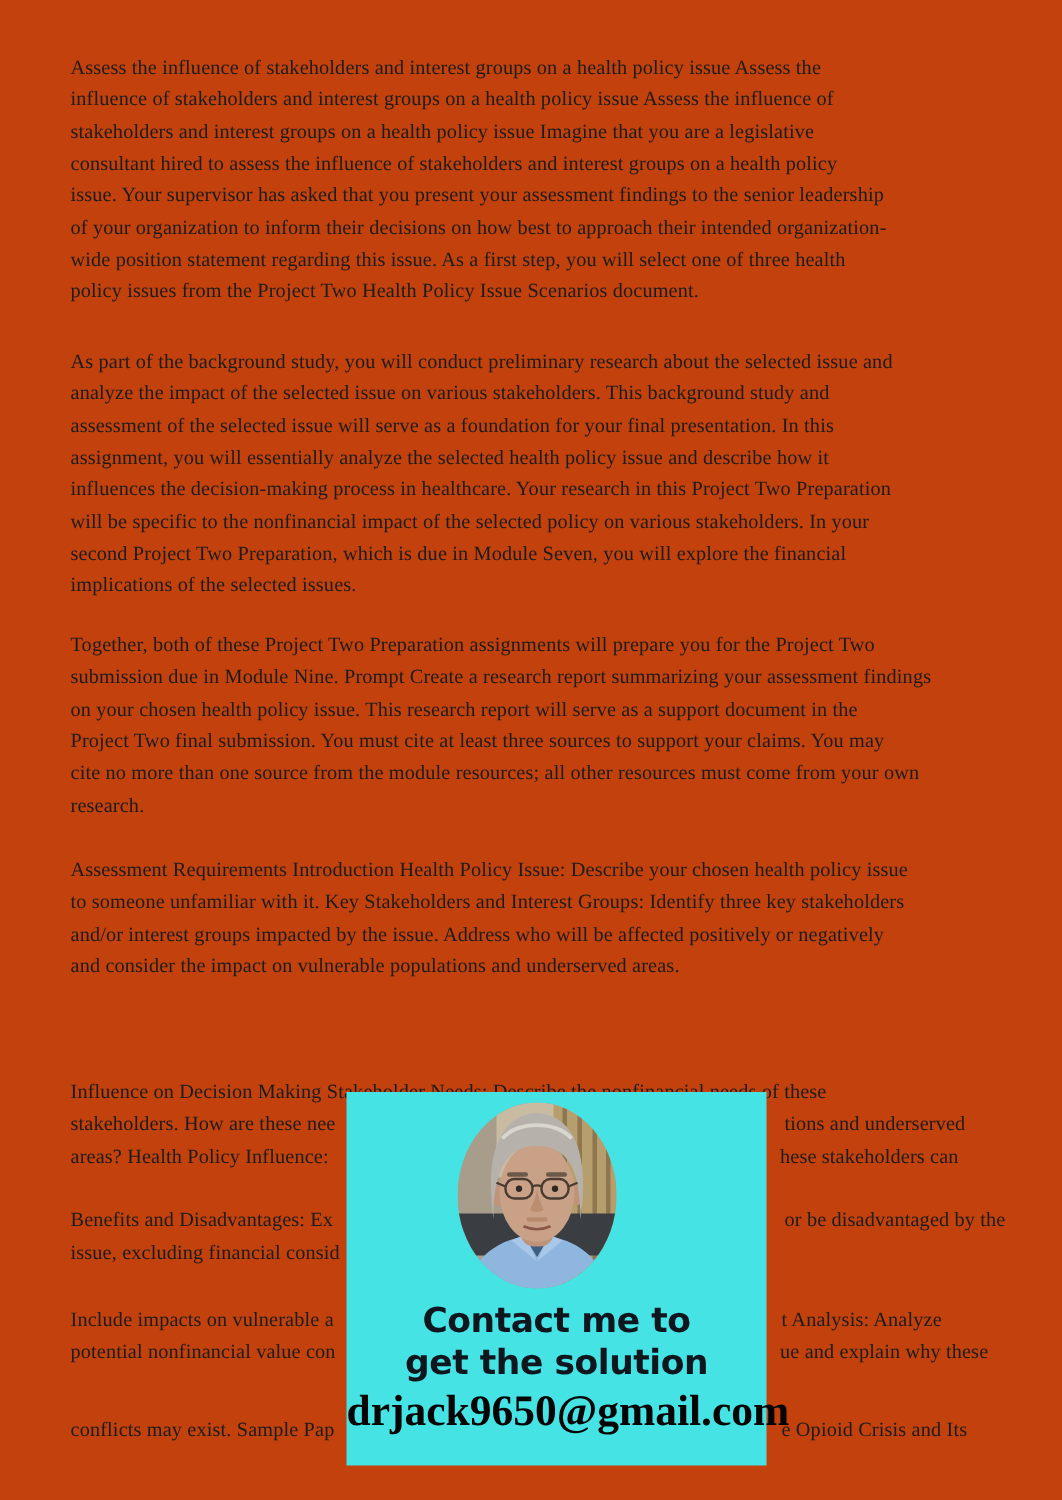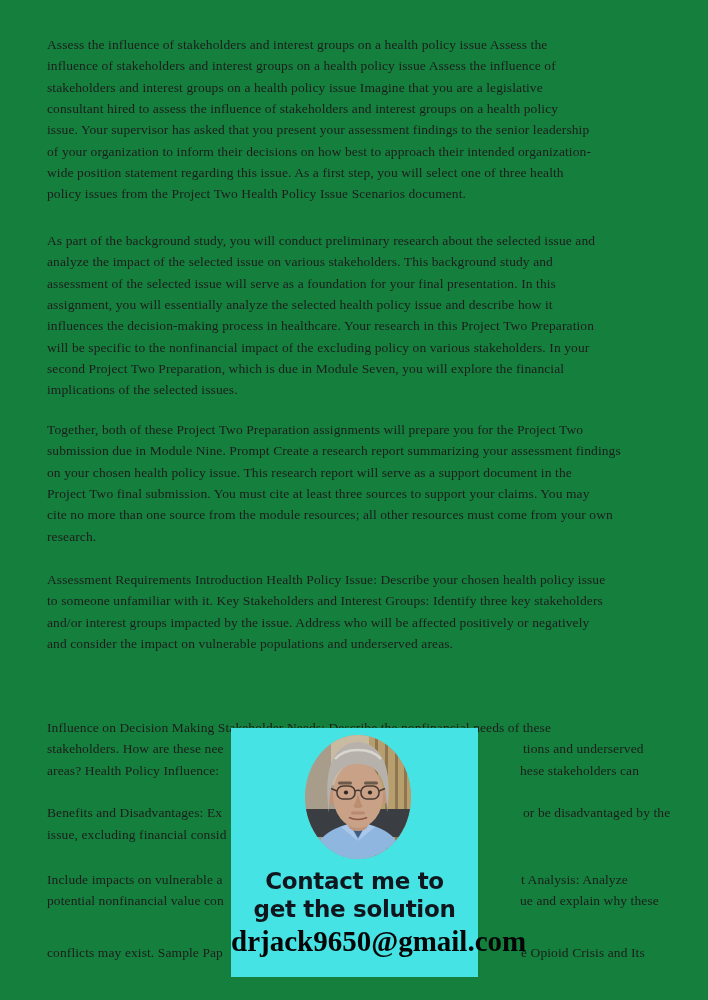--- a/index.html
+++ b/index.html
@@ -1,40 +1,40 @@
 <!DOCTYPE html>
 <html><head>
 <meta charset="utf-8">
 <style>
   html,body{margin:0;padding:0;}
   body{
     width:708px;height:1000px;position:relative;overflow:hidden;
     background:#ffffff;
     font-family:"Liberation Serif", serif;
   }
-  .page{position:absolute;inset:0;background:#15803d;}
+  .page{position:absolute;inset:0;background:#c2410c;}
   
   .para{
     position:absolute;left:47px;width:630px;
     font:13.5px/21.33px "Liberation Serif", serif;
     color:#1c1c1c;letter-spacing:0.1px;
   }
   .para .ln{white-space:nowrap;}
   
   .row{
     position:absolute;left:0;width:708px;height:21.33px;
     font:13.5px/21.33px "Liberation Serif", serif;
     color:#1c1c1c;letter-spacing:0.1px;
   }
   .row .lf{position:absolute;left:47px;white-space:nowrap;}
   .row .rf{position:absolute;left:479px;white-space:nowrap;margin-left:44px;}
   
   .overlay{
     position:absolute;left:231px;top:728px;width:247px;height:249px;
-    background:#45e3e4;z-index:5;
+    background:#45e3e4;z-index:5;padding-left:33px;
   }
   .photo{
     position:absolute;left:74px;top:7px;width:106px;height:124px;
   }
   .contact-heading{
     position:absolute;left:0;top:139px;width:100%;
     text-align:center;
     font-family:"DejaVu Sans", sans-serif;
     font-weight:bold;
     font-size:23px;line-height:28px;
@@ -65,21 +65,21 @@
     <div class="ln">wide position statement regarding this issue. As a first step, you will select one of three health</div>
     <div class="ln">policy issues from the Project Two Health Policy Issue Scenarios document.</div>
   </div>
 
   <div class="para" style="top:230px">
     <div class="ln">As part of the background study, you will conduct preliminary research about the selected issue and</div>
     <div class="ln">analyze the impact of the selected issue on various stakeholders. This background study and</div>
     <div class="ln">assessment of the selected issue will serve as a foundation for your final presentation. In this</div>
     <div class="ln">assignment, you will essentially analyze the selected health policy issue and describe how it</div>
     <div class="ln">influences the decision-making process in healthcare. Your research in this Project Two Preparation</div>
-    <div class="ln">will be specific to the nonfinancial impact of the excluding policy on various stakeholders. In your</div>
+    <div class="ln">will be specific to the nonfinancial impact of the selected policy on various stakeholders. In your</div>
     <div class="ln">second Project Two Preparation, which is due in Module Seven, you will explore the financial</div>
     <div class="ln">implications of the selected issues.</div>
   </div>
 
   <div class="para" style="top:419px">
     <div class="ln">Together, both of these Project Two Preparation assignments will prepare you for the Project Two</div>
     <div class="ln">submission due in Module Nine. Prompt Create a research report summarizing your assessment findings</div>
     <div class="ln">on your chosen health policy issue. This research report will serve as a support document in the</div>
     <div class="ln">Project Two final submission. You must cite at least three sources to support your claims. You may</div>
     <div class="ln">cite no more than one source from the module resources; all other resources must come from your own</div>

